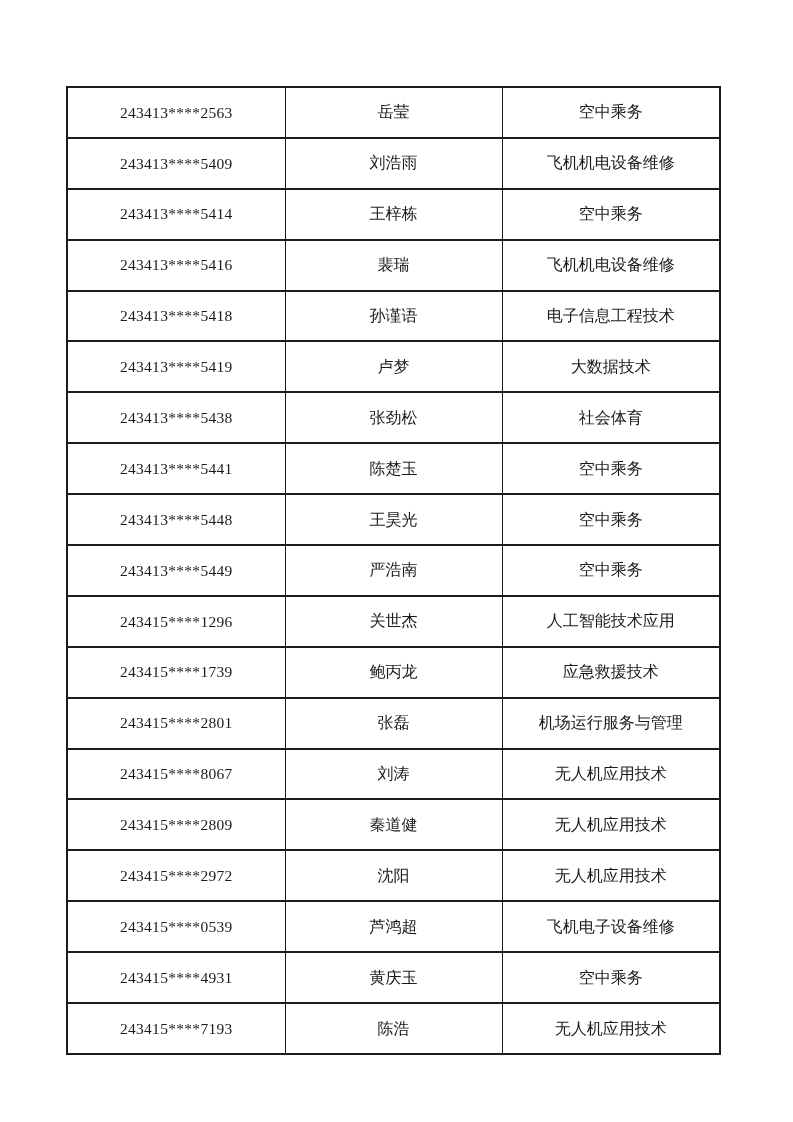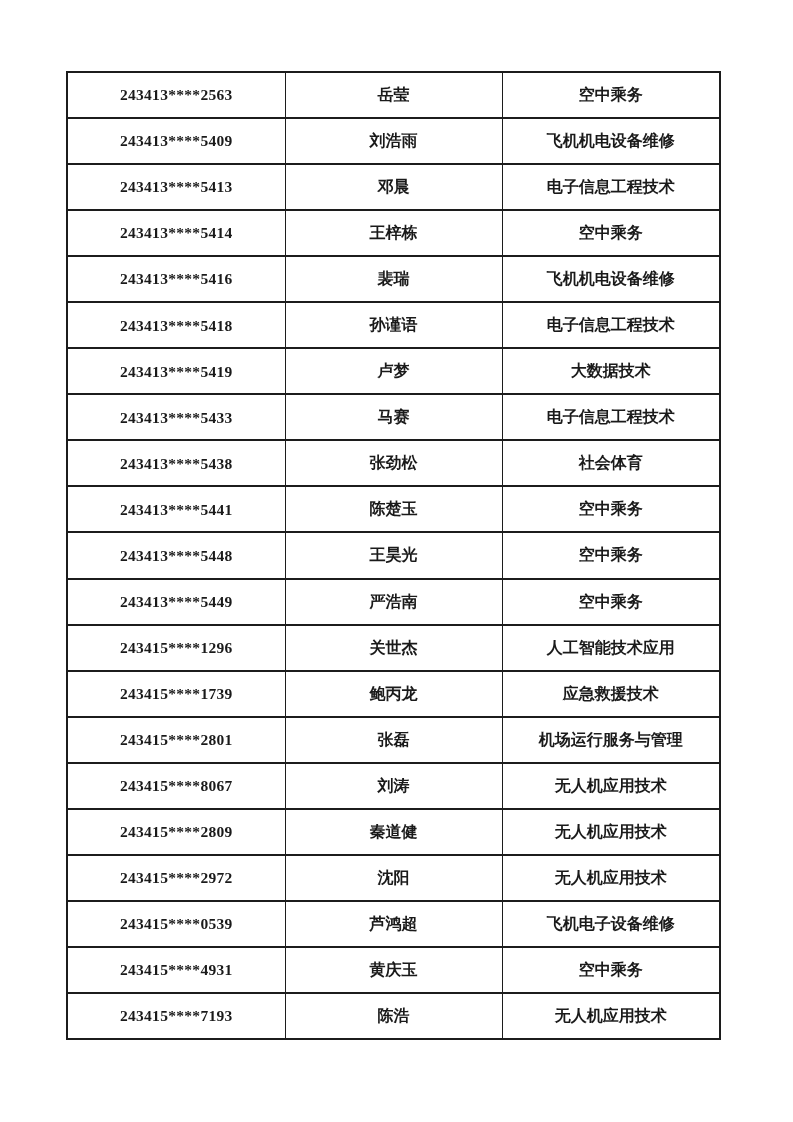--- a/index.html
+++ b/index.html
@@ -18,27 +18,26 @@
   .page {
     position: relative;
     width: 793px;
     height: 1122px;
     background: var(--page-bg);
     overflow: hidden;
   }
   .roster-table {
     position: absolute;
     left: 66px;
-    top: 71px;
+    top: 86px;
     width: 653px;
     height: 969px;
     border-collapse: collapse;
     table-layout: fixed;
     border: 2.5px solid var(--border-color);
-    font-weight: bold;
   }
   .roster-table col.c1 { width: 218px; }
   .roster-table col.c2 { width: 217px; }
   .roster-table col.c3 { width: 218px; }
   .roster-table td {
     border-left: 1px solid var(--border-color);
     border-right: 1px solid var(--border-color);
     border-top: 2px solid var(--border-color);
     border-bottom: 2px solid var(--border-color);
     text-align: center;
@@ -72,25 +71,20 @@
     <td class="major-cell">空中乘务</td>
   </tr>
 
   <tr>
     <td class="id-cell">243413****5409</td>
     <td class="name-cell">刘浩雨</td>
     <td class="major-cell">飞机机电设备维修</td>
   </tr>
 
 
-  <tr>
-    <td class="id-cell">243413****5413</td>
-    <td class="name-cell">邓晨</td>
-    <td class="major-cell">电子信息工程技术</td>
-  </tr>
 
   <tr>
     <td class="id-cell">243413****5414</td>
     <td class="name-cell">王梓栋</td>
     <td class="major-cell">空中乘务</td>
   </tr>
 
   <tr>
     <td class="id-cell">243413****5416</td>
     <td class="name-cell">裴瑞</td>
@@ -103,25 +97,20 @@
     <td class="major-cell">电子信息工程技术</td>
   </tr>
 
   <tr>
     <td class="id-cell">243413****5419</td>
     <td class="name-cell">卢梦</td>
     <td class="major-cell">大数据技术</td>
   </tr>
 
 
-  <tr>
-    <td class="id-cell">243413****5433</td>
-    <td class="name-cell">马赛</td>
-    <td class="major-cell">电子信息工程技术</td>
-  </tr>
 
   <tr>
     <td class="id-cell">243413****5438</td>
     <td class="name-cell">张劲松</td>
     <td class="major-cell">社会体育</td>
   </tr>
 
   <tr>
     <td class="id-cell">243413****5441</td>
     <td class="name-cell">陈楚玉</td>

